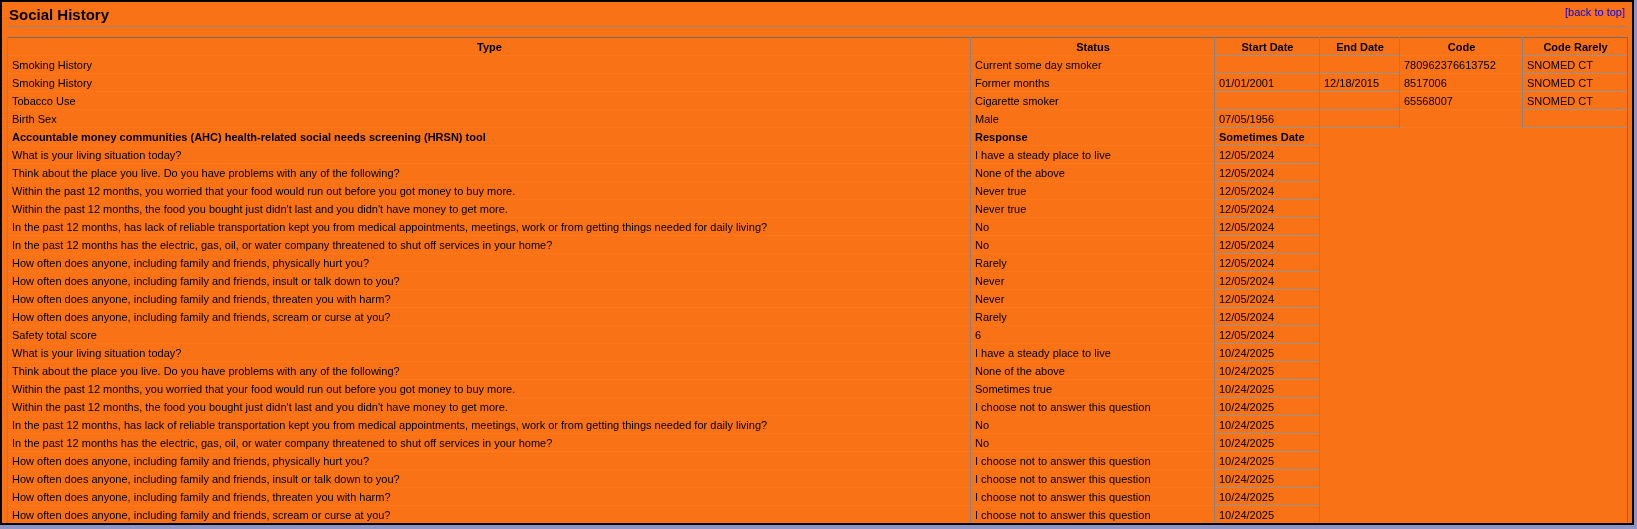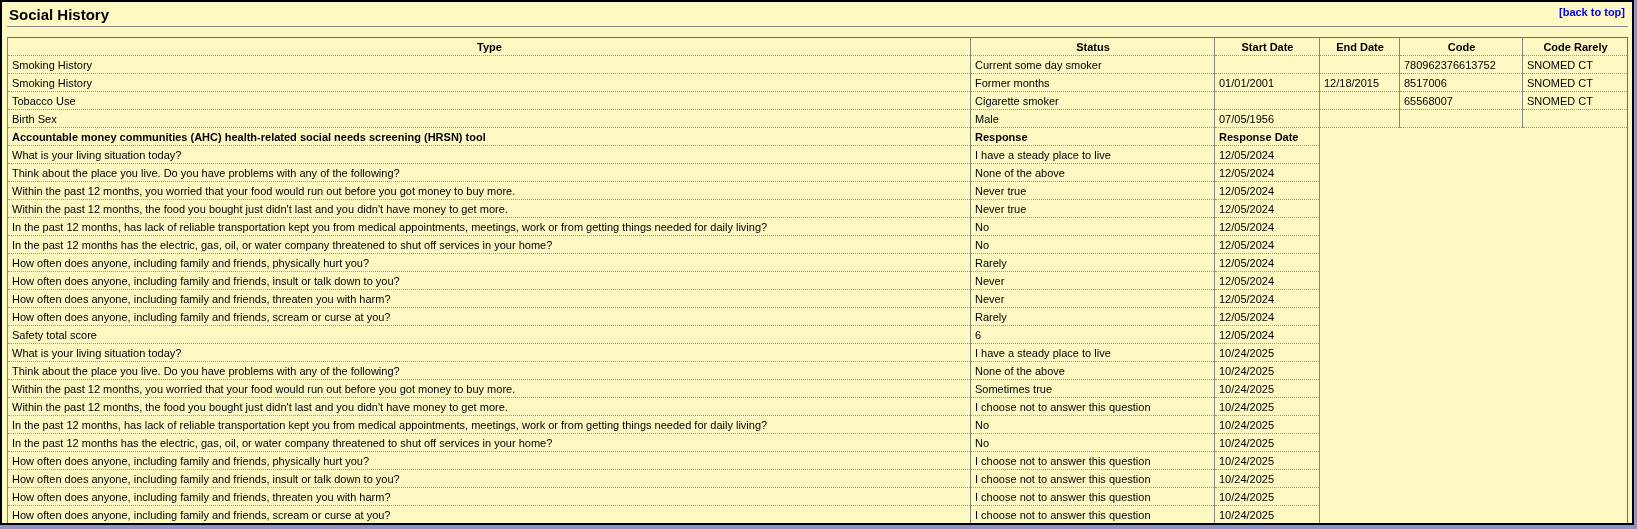--- a/index.html
+++ b/index.html
@@ -8,41 +8,41 @@
   body {
     width: 1637px; height: 529px;
     background: #8d94c6;
     font-family: "Liberation Sans", sans-serif;
     position: relative;
     overflow: hidden;
   }
   .frame {
     position: absolute; top: 0; left: 0;
     width: 1634px; height: 525px;
-    background: #fef9c3;
+    background: #f97316;
     border: 2px solid #000000;
     box-sizing: border-box;
     overflow: hidden;
   }
   .content { padding: 2px 4px 0 5px; }
   .header-bar {
     display: flex;
     justify-content: space-between;
     align-items: flex-start;
   }
   .page-title {
     font-size: 15px;
     font-weight: bold;
     color: #000000;
     padding: 2px 0 0 2px;
     line-height: 17px;
   }
   .back-link {
     font-size: 11px;
-    font-weight: bold;
+    font-weight: normal;
     color: #0000ee;
     text-decoration: none;
     padding: 2px 3px 0 0;
     cursor: pointer;
   }
   hr.rule {
     border: none;
     border-top: 1px solid #8a8a8a;
     margin: 3px 0 0 0;
   }
@@ -130,21 +130,21 @@
             <td>Birth Sex</td>
             <td>Male</td>
             <td>07/05/1956</td>
             <td></td>
             <td></td>
             <td></td>
           </tr>
           <tr>
             <td class="bold">Accountable money communities (AHC) health-related social needs screening (HRSN) tool</td>
             <td class="bold">Response</td>
-            <td class="bold">Response Date</td>
+            <td class="bold">Sometimes Date</td>
             <td rowspan="22" colspan="3"></td>
           </tr>
           <tr>
             <td>What is your living situation today?</td>
             <td>I have a steady place to live</td>
             <td>12/05/2024</td>
           </tr>
           <tr>
             <td>Think about the place you live. Do you have problems with any of the following?</td>
             <td>None of the above</td>

